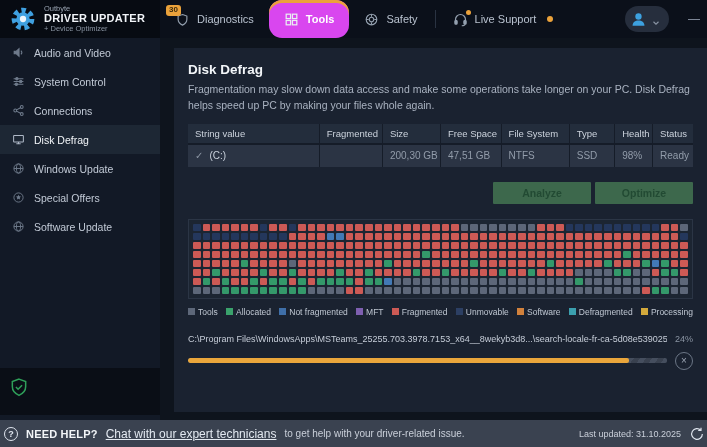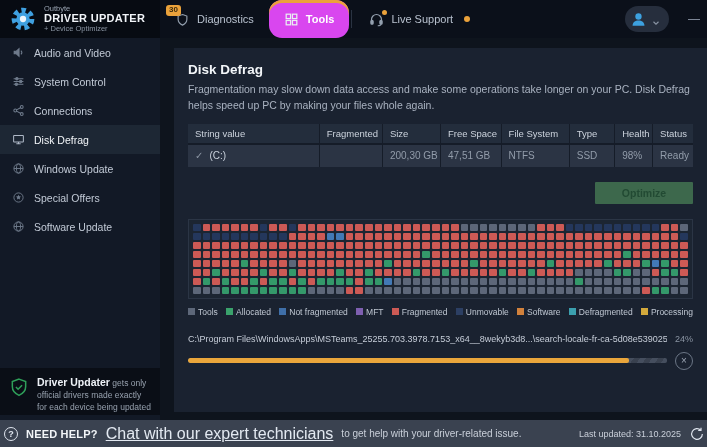--- a/index.html
+++ b/index.html
@@ -92,21 +92,21 @@
   #bar-fill { height:100%; background:#eaa63b; border-radius:2px; }
   #cancel-btn { width:18px; height:18px; border-radius:50%; border:1px solid #6b7686; color:#9aa4b2;
     background:transparent; font-size:10px; line-height:15px; text-align:center; flex:none; }
 
   
   #footer { position:absolute; bottom:0; left:0; width:707px; height:27px; background:#3a4250;
     display:flex; align-items:center; gap:8px; padding:0 6px 0 4px; }
   #help-icon { width:14px; height:14px; border:1.4px solid #dfe5ee; border-radius:50%; color:#dfe5ee;
     font-size:9px; font-weight:bold; text-align:center; line-height:13px; flex:none; }
   #need-help { color:#f2f5f8; font-weight:bold; font-size:11px; letter-spacing:.2px; }
-  #help-link { color:#e3e9f1; font-size:16px; }
+  #help-link { color:#e3e9f1; font-size:12px; }
   #help-rest { color:#c9cfd9; font-size:10px; }
   #footer .spacer { flex:1; }
   #last-updated { color:#c9cfd9; font-size:9px; }
   #refresh-btn { width:16px; height:16px; color:#dfe5ee; flex:none; margin-right:-4px; }
   #refresh-btn svg { width:100%; height:100%; }
 </style>
 </head>
 <body>
 
 <div id="app">
@@ -140,20 +140,30 @@
           <span class="ticon">
             <svg viewBox="0 0 24 24" fill="none" stroke="currentColor" stroke-width="2">
               <rect x="3.5" y="3.5" width="7" height="7"></rect>
               <rect x="13.5" y="3.5" width="7" height="7"></rect>
               <rect x="3.5" y="13.5" width="7" height="7"></rect>
               <rect x="13.5" y="13.5" width="7" height="7"></rect>
             </svg>
           </span>
           <span>Tools</span>
         </div>
+        <div class="tab">
+          <span class="ticon">
+            <svg viewBox="0 0 24 24" fill="none" stroke="currentColor" stroke-width="1.8">
+              <circle cx="12" cy="12" r="8.5"></circle>
+              <circle cx="12" cy="12" r="3.6"></circle>
+              <path d="M12 3.5v4M12 16.5v4M3.5 12h4M16.5 12h4"></path>
+            </svg>
+          </span>
+          <span>Safety</span>
+        </div>
         <div class="tab-sep"></div>
         <div class="tab">
           <span class="ticon">
             <svg viewBox="0 0 24 24" fill="none" stroke="currentColor" stroke-width="1.9">
               <path d="M4 15v-3a8 8 0 0 1 16 0v3"></path>
               <rect x="3" y="13.5" width="3.6" height="6" rx="1.6" fill="currentColor"></rect>
               <rect x="17.4" y="13.5" width="3.6" height="6" rx="1.6" fill="currentColor"></rect>
               <path d="M19 19.5c0 1.8-2.5 2.5-5 2.5"></path>
             </svg>
             <span class="icon-dot"></span>
@@ -252,24 +262,20 @@
           <span>Software Update</span>
         </div>
       </div>
     <div id="promo">
       <span class="shield">
         <svg viewBox="0 0 24 24" fill="none" stroke="#2fa05a" stroke-width="1.8">
             <path d="M12 2.5l8 3v6c0 5.2-3.4 8.6-8 10.5-4.6-1.9-8-5.3-8-10.5v-6z"></path>
             <path d="M8.3 12l2.6 2.6 4.8-4.8"></path>
           </svg>
       </span>
-      <div class="ptext">
-        <span class="ptitle">Driver Updater</span>
-        <span>gets only official drivers made exactly for each device being updated</span>
-      </div>
     </div>
   </aside>
 
   <main id="main">
     <section id="card">
       <h1 id="page-title">Disk Defrag</h1>
       <p id="page-desc">Fragmentation may slow down data access and make some operations take longer on your PC. Disk Defrag helps speed up PC by making your files whole again.</p>
 
       <table id="drives">
         <colgroup>
@@ -302,20 +308,21 @@
               <td>47,51 GB</td>
               <td>NTFS</td>
               <td>SSD</td>
               <td>98%</td>
               <td>Ready</td>
             </tr>
           </tbody>
       </table>
 
       <div id="btnrow">
+        <button class="gbtn">Analyze</button>
         <button class="gbtn">Optimize</button>
       </div>
 
       <div id="defrag-map">
           <div class="cell" style="background: rgb(36, 55, 92);"></div>
           <div class="cell" style="background: rgb(205, 90, 85);"></div>
           <div class="cell" style="background: rgb(205, 90, 85);"></div>
           <div class="cell" style="background: rgb(205, 90, 85);"></div>
           <div class="cell" style="background: rgb(205, 90, 85);"></div>
           <div class="cell" style="background: rgb(205, 90, 85);"></div>

